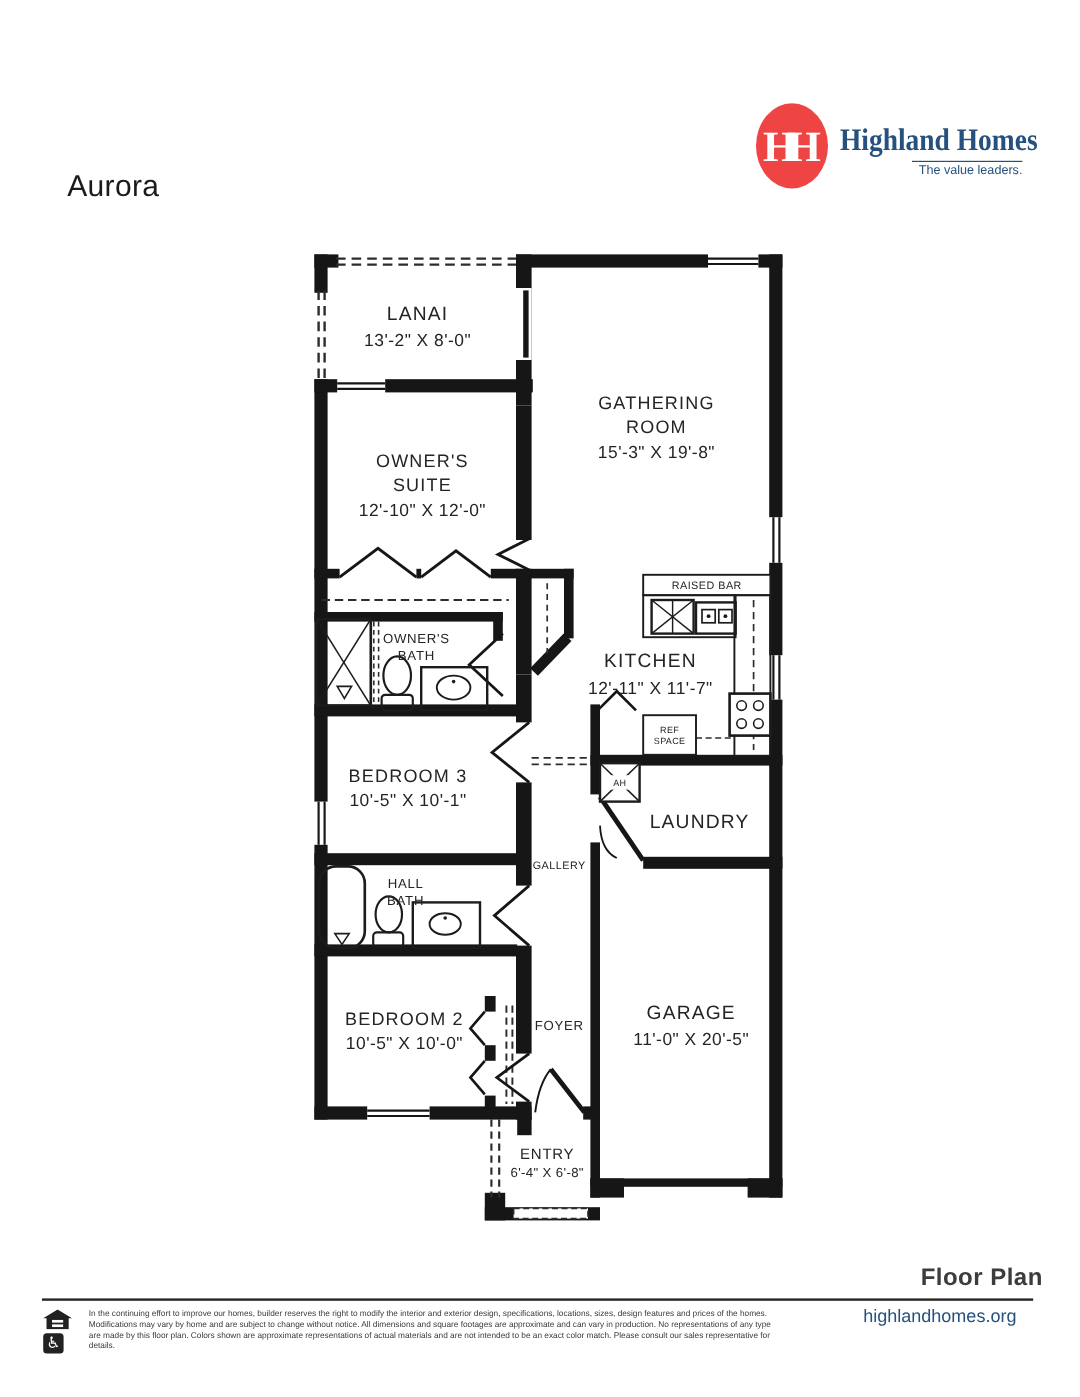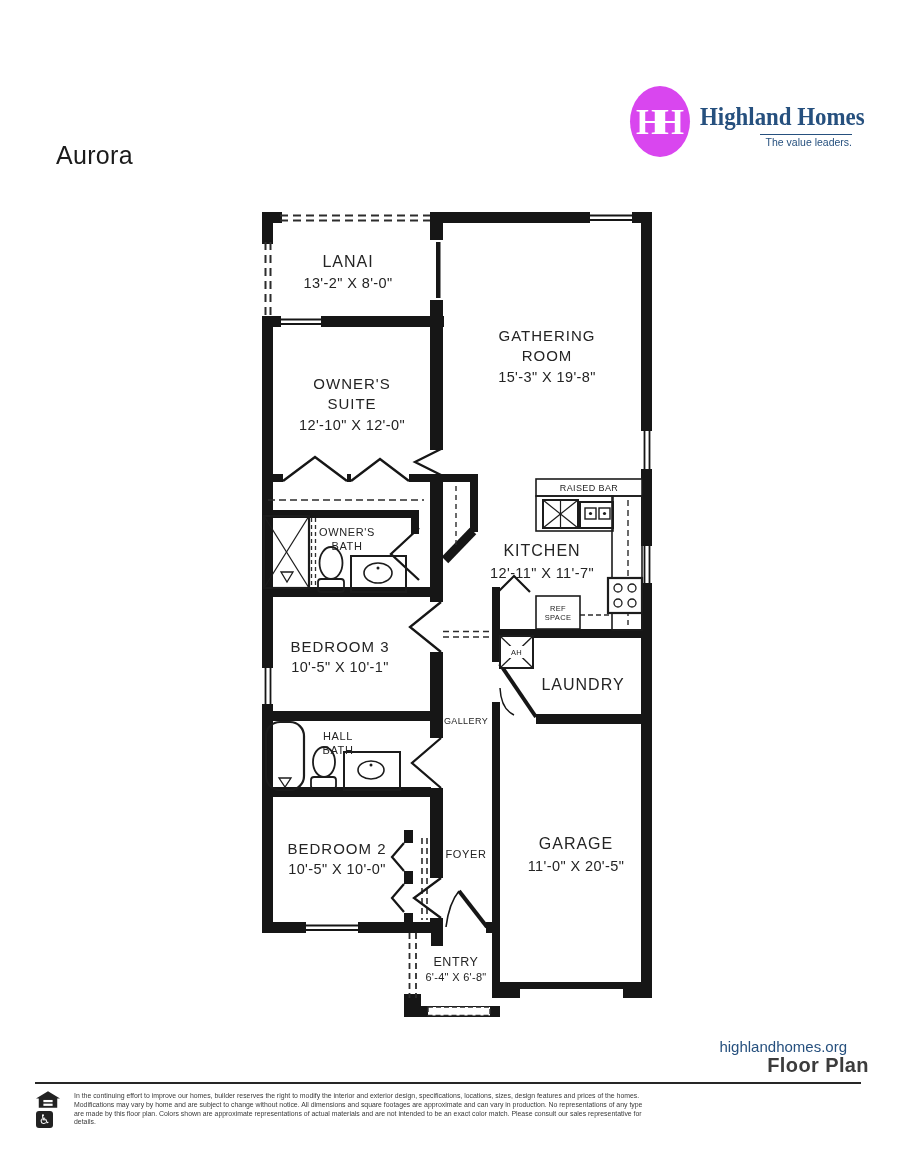--- a/index.html
+++ b/index.html
@@ -3,21 +3,21 @@
 <meta charset="utf-8">
 <style>
   html,body{margin:0;padding:0;}
   body{width:900px;height:1164px;background:#ffffff;position:relative;
        font-family:"Liberation Sans",sans-serif;overflow:hidden;}
   .sheet{position:absolute;inset:0;background:#fff;}
 
   
   .plan-title{position:absolute;left:56px;top:141px;font-size:25px;color:#1b1b1b;letter-spacing:.3px;}
   .logo{position:absolute;left:630px;top:86px;display:flex;align-items:flex-start;}
-  .logo-oval{width:60px;height:71px;background:#d946ef;border-radius:50%;display:flex;
+  .logo-oval{width:60px;height:71px;background:#ef4444;border-radius:50%;display:flex;
              align-items:center;justify-content:center;flex:0 0 auto;}
   .logo-oval span{font-family:"Liberation Serif",serif;font-weight:bold;color:#fff;
                   font-size:36px;letter-spacing:-0.22em;padding-right:8px;}
   .logo-text{margin-left:10px;margin-top:16px;width:152px;}
   .brand-name{font-family:"Liberation Serif",serif;font-weight:bold;font-size:26px;color:#26507E;
               white-space:nowrap;transform:scaleX(.88);transform-origin:left;}
   .brand-tagline{font-size:10.5px;color:#26507E;border-top:1.5px solid #26507E;
                  width:92px;margin-left:auto;margin-top:2px;padding-top:1px;text-align:right;
                  white-space:nowrap;}
 
@@ -30,21 +30,21 @@
   .dims{font-size:14.5px;letter-spacing:.4px;}
   .room-sm{font-size:11px;letter-spacing:.6px;}
   .tiny{font-size:9px;letter-spacing:.4px;}
   .micro{font-size:7.5px;letter-spacing:.3px;}
   .entry-t{font-size:12.5px;letter-spacing:.6px;}
   .entry-d{font-size:11px;letter-spacing:.3px;}
 
   
   .floorplan-label{position:absolute;right:31px;top:1054px;font-size:20px;color:#3c3c3c;letter-spacing:.4px;font-weight:bold;}
   .footer-rule{position:absolute;left:35px;top:1082px;width:826px;height:2px;background:#262626;}
-  .website{position:absolute;right:53px;top:1038px;font-size:15px;color:#26507E;}
+  .website{position:absolute;right:53px;top:1089px;font-size:15px;color:#26507E;}
   .foot-icons{position:absolute;left:36px;top:1091px;width:26px;display:flex;flex-direction:column;gap:3px;}
   .access-box{width:17px;height:17px;background:#222;border-radius:3px;color:#fff;display:flex;
               align-items:center;justify-content:center;font-size:13px;
               font-family:"DejaVu Sans",sans-serif;line-height:1;}
   .disclaimer{position:absolute;left:74px;top:1092px;width:612px;font-size:6.9px;
               line-height:8.8px;color:#3a3a3a;}
 </style>
 </head>
 <body>
 

